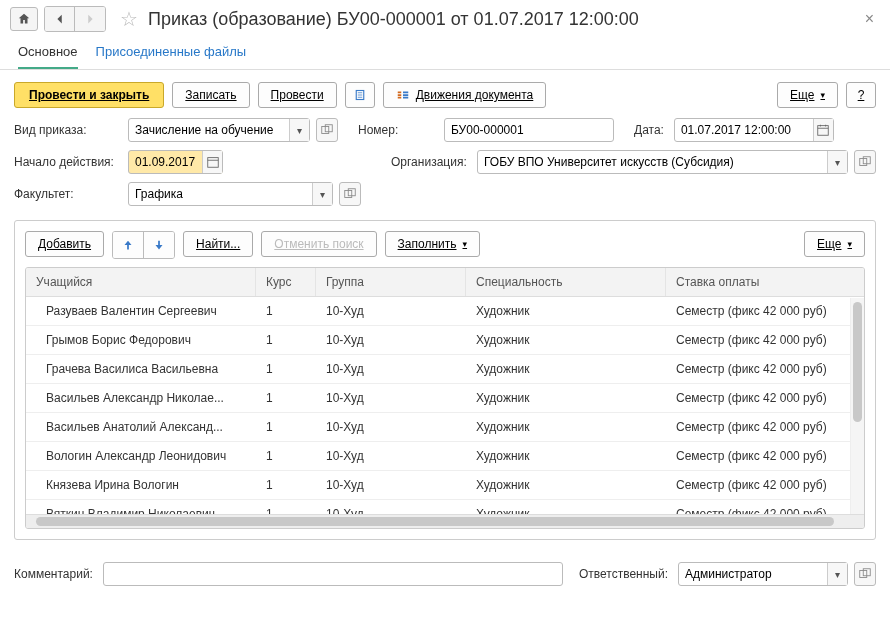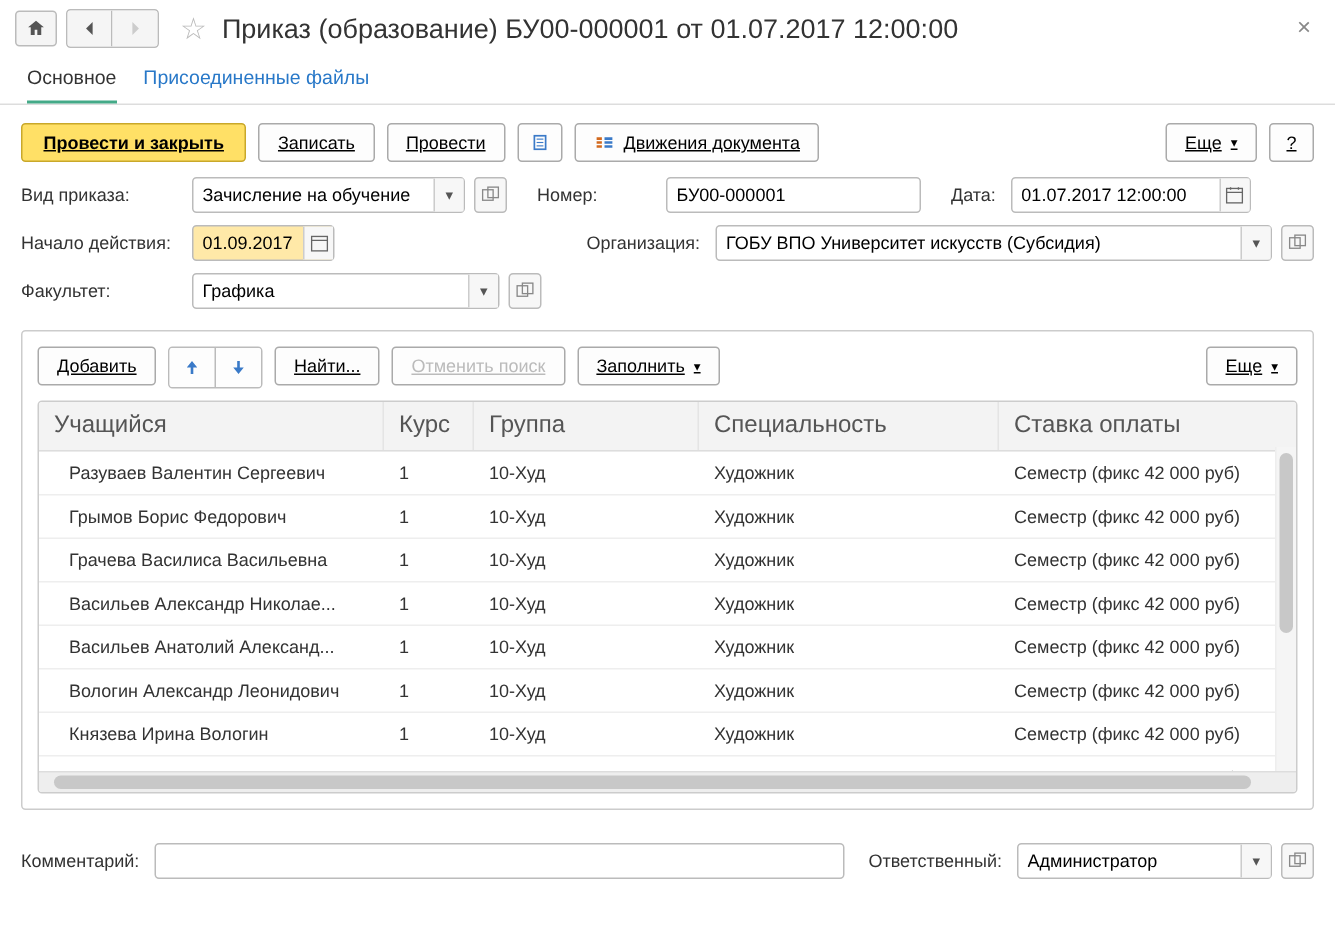--- a/index.html
+++ b/index.html
@@ -164,21 +164,21 @@
     height: 262px;
     overflow:hidden;
     position:relative;
     display:flex;
     flex-direction:column;
   }
   .thead {
     display:flex;
     background: #f3f3f3;
     border-bottom: 1px solid #ddd;
-    font-size:16px;
+    font-size:12px;
   }
   .th {
     padding: 7px 10px;
     border-right: 1px solid #e4e4e4;
     color: #555;
   }
   .th:last-child { border-right:none; }
   .tbody { overflow-y:auto; flex:1; }
   .tr {
     display:flex;

